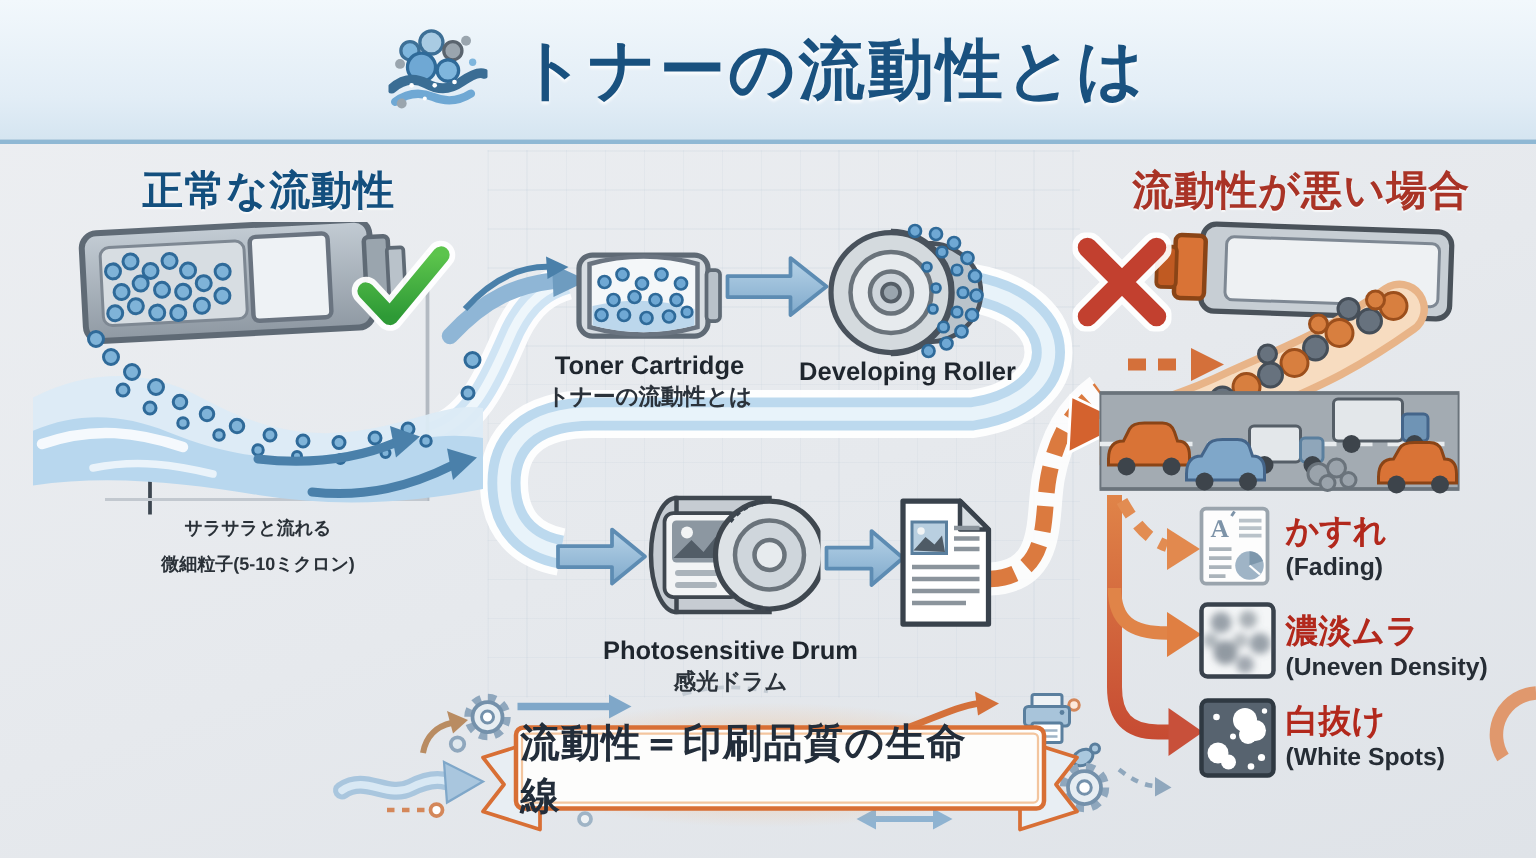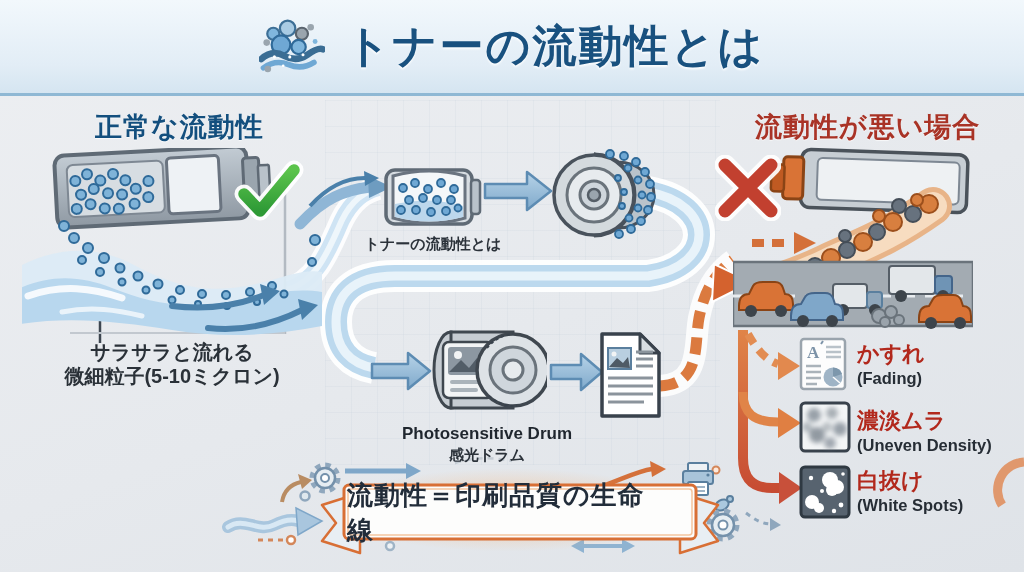--- a/index.html
+++ b/index.html
@@ -24,21 +24,21 @@
     left:325px;top:100px;width:395px;height:365px;opacity:.55;
     background-image:
       repeating-linear-gradient(0deg,rgba(110,145,175,.10) 0 1px,transparent 1px 26px),
       repeating-linear-gradient(90deg,rgba(110,145,175,.10) 0 1px,transparent 1px 26px);
   }
   .section-heading{font-size:27px;font-weight:800;letter-spacing:1px;text-shadow:0 1px 1px rgba(255,255,255,.7);}
   #normal-heading{left:95px;top:109px;color:#134f7e;}
   #bad-heading{left:755px;top:109px;color:#a93326;}
   #caption{
     left:62px;top:340px;width:220px;text-align:center;
-    font-size:20px;font-weight:700;color:#2a3138;line-height:24px;
+    font-size:12px;font-weight:700;color:#2a3138;line-height:24px;
   }
   .step-label{text-align:center;line-height:21px;}
   .step-en{font-size:17px;font-weight:800;color:#1f262e;}
   .step-ja{font-size:15px;font-weight:700;color:#2b323a;}
   .prob-ja{font-size:22px;font-weight:800;color:#b2281c;line-height:26px;}
   .prob-en{font-size:16.5px;font-weight:600;color:#262d35;line-height:22px;}
   #banner-glow{
     left:330px;top:468px;width:360px;height:84px;
     background:radial-gradient(ellipse at center,rgba(250,170,95,.55) 0%,rgba(250,170,95,0) 70%);
   }
@@ -493,23 +493,25 @@
 
   <div id="normal-heading" class="abs section-heading">正常な流動性</div>
   <div id="bad-heading" class="abs section-heading">流動性が悪い場合</div>
 
   <div id="caption" class="abs">
     <div>サラサラと流れる</div>
     <div>微細粒子(5-10ミクロン)</div>
   </div>
 
   <div class="abs step-label" style="left:363px;top:233px;width:140px">
+    <div class="step-en">Toner Cartridge</div>
     <div class="step-ja">トナーの流動性とは</div>
   </div>
   <div class="abs step-label" style="left:530px;top:237px;width:150px">
+    <div class="step-en">Developing Roller</div>
   </div>
   <div class="abs step-label" style="left:397px;top:423px;width:180px">
     <div class="step-en">Photosensitive Drum</div>
     <div class="step-ja">感光ドラム</div>
   </div>
 
   <div class="abs" style="left:857px;top:341px">
     <div class="prob-ja">かすれ</div>
     <div class="prob-en">(Fading)</div>
   </div>

